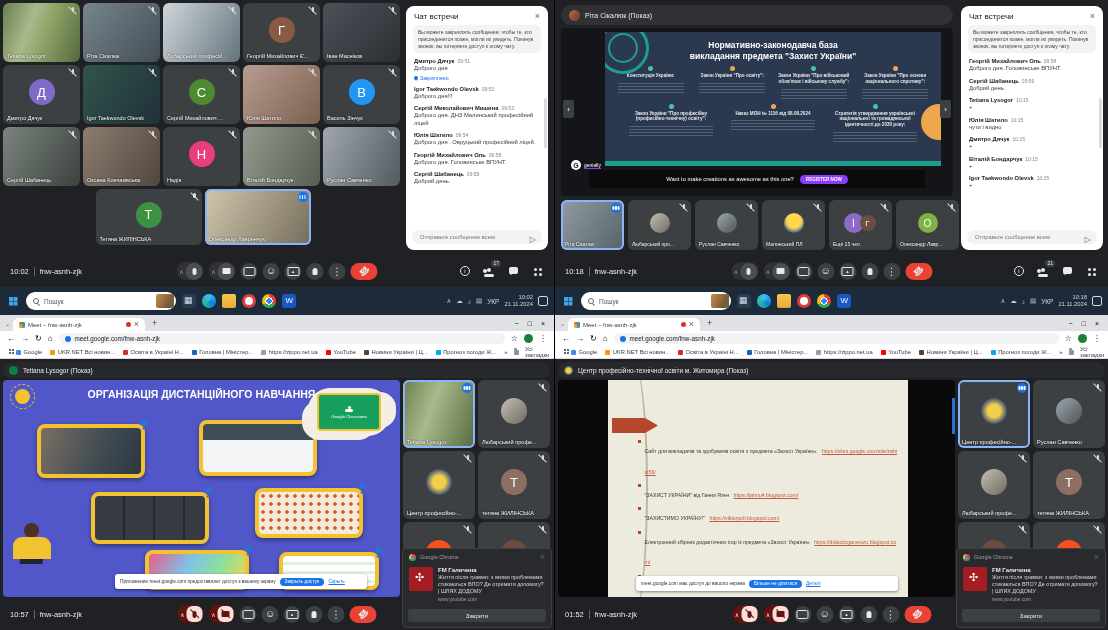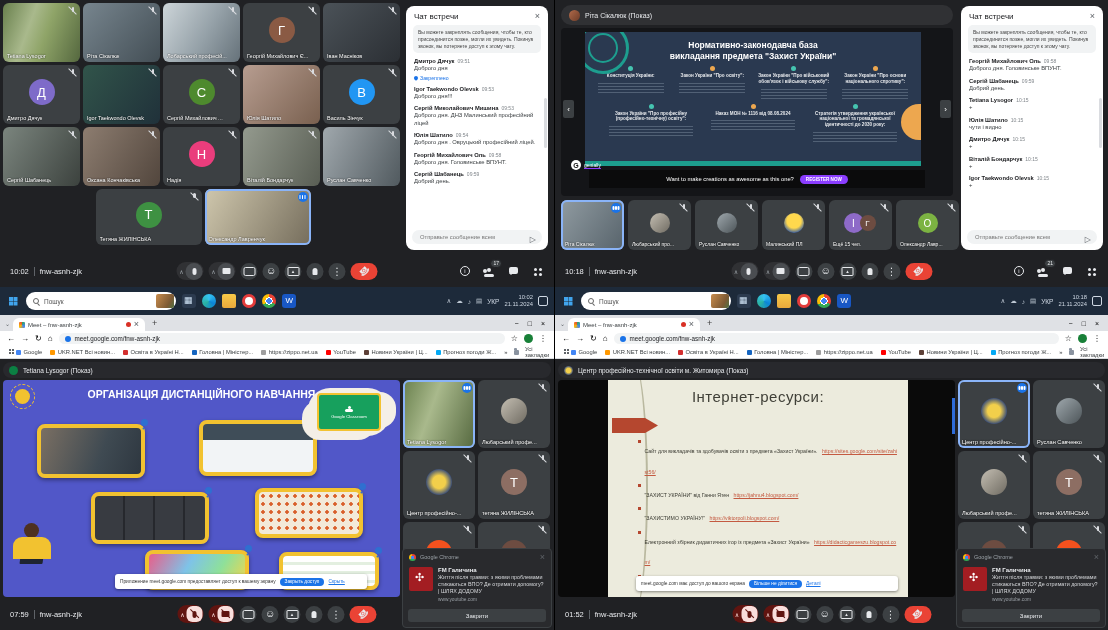--- a/index.html
+++ b/index.html
@@ -104,21 +104,21 @@
   .t-word{background:#1857c4}.t-word::before{content:"W";color:#fff;font-size:8px;position:absolute;left:3.5px;top:2px}
   .tray{margin-left:auto;display:flex;align-items:center;gap:5px;color:#cfd8e3;font-size:6.5px}
   .tray .g{opacity:.9}
   .trtime{text-align:right;font-size:5.8px;line-height:1.25}
   .bell{width:10px;height:10px;border-radius:2px;border:1px solid #cfd8e3}
 
   
   .hdr{position:absolute;left:6px;top:5px;width:392px;height:20px;background:#303134;border-radius:10px;display:flex;align-items:center;gap:5px;padding:0 8px;color:#e8eaed;font-size:7px}
   .hava{width:11px;height:11px;border-radius:50%;flex:none}
   .stage2{position:absolute;left:6px;top:28px;width:392px;height:168px;background:#141518;border-radius:4px;overflow:hidden}
-  .slide2{position:absolute;left:24px;top:4px;width:336px;height:134px;background:#2a3950;overflow:hidden}
+  .slide2{position:absolute;left:44px;top:4px;width:336px;height:134px;background:#2a3950;overflow:hidden}
   .arcs{position:absolute;left:-8px;top:-10px;width:52px;height:52px;border:3px solid #1d9e8f;border-radius:50%;clip-path:inset(8px 0 0 0)}
   .arcs::after{content:"";position:absolute;inset:8px;border:2px solid #1d9e8f;border-radius:50%}
   .s2title{margin:8px 30px 4px;text-align:center;color:#fff;font-weight:bold;font-size:8.5px;line-height:1.3}
   .colrow{display:flex;justify-content:center;gap:6px;padding:0 8px;margin-top:3px}
   .col{width:76px;display:flex;flex-direction:column;align-items:center}
   .colrow.second .col{width:96px}
   .dot{width:5px;height:5px;border-radius:50%;margin-bottom:2px}
   .chead{font-size:4.6px;font-weight:bold;color:#e8eaed;text-align:center;line-height:1.25}
   .ph-lines{margin-top:2px;width:88%;height:14px;background:repeating-linear-gradient(#0000 0 2px,#9fb0c055 2px 3px)}
   .tealbar{position:absolute;left:0;right:0;bottom:0;height:5px;background:#1d9e8f}
@@ -915,21 +915,21 @@
           <div class="ntext">Життя після травми: з якими проблемами стикаються ВПО? Де отримати допомогу? | ШЛЯХ ДОДОМУ</div>
           <div class="nsrc">www.youtube.com</div>
         </div>
       </div>
       <div class="nbtnrow">
           <button class="nbtn">Закрити</button>
         </div>
     </div>
     <div class="mbar">
       <div class="codelbl">
-          <span>07:59</span>
+          <span>10:57</span>
           <span class="codesep"></span>
           <span>fnw-asnh-zjk</span>
         </div>
       <div class="controls">
         <div class="grp muted">
             <span class="chev"></span>
             <button class="cbtn mut">
               <i class="ic i-mic"></i>
             </button>
           </div>
@@ -1040,21 +1040,20 @@
       <span>Усі закладки</span>
     </div>
   </div>
   <div class="meetwrap">
     <div class="phead">
       <span class="hava" style="background: radial-gradient(circle, rgb(242, 207, 75) 35%, rgb(39, 64, 124) 75%);"></span>
       <span>Центр професійно-технічної освіти м. Житомира (Показ)</span>
     </div>
     <div class="stage">
       <div class="slide4">
-        <div class="t4">Інтернет-ресурси:</div>
         <div class="arr4"></div>
         <div class="bullets">
           <div class="bullet">
             <i class="bsq"></i>
             <div class="bcontent"><span class="btxt">Сайт для викладачів та здобувачів освіти з предмета «Захист України».</span> <span class="blink">https://sites.google.com/site/zahist56/</span></div>
           </div>
 
           <div class="bullet">
             <i class="bsq"></i>
             <div class="bcontent"><span class="btxt">"ЗАХИСТ УКРАЇНИ" від Ганни Ятен</span> <span class="blink">https://jahnu4.blogspot.com/</span></div>

